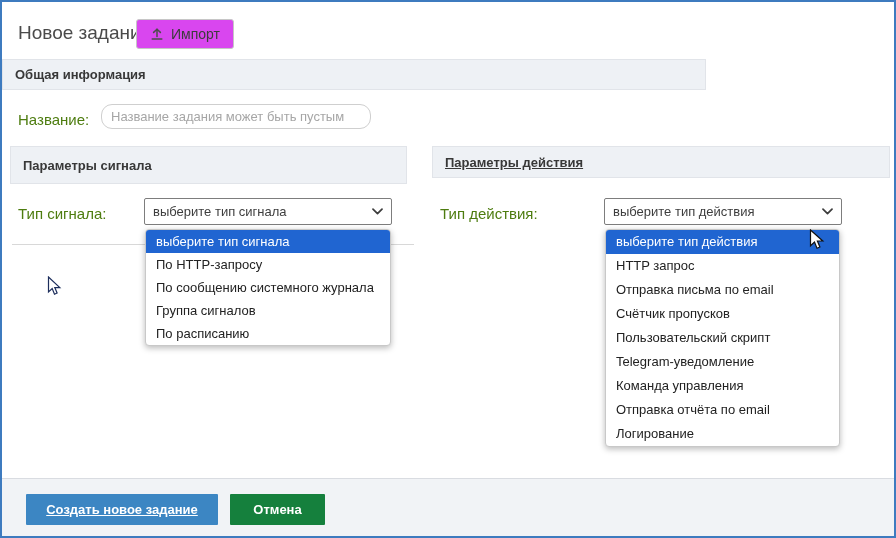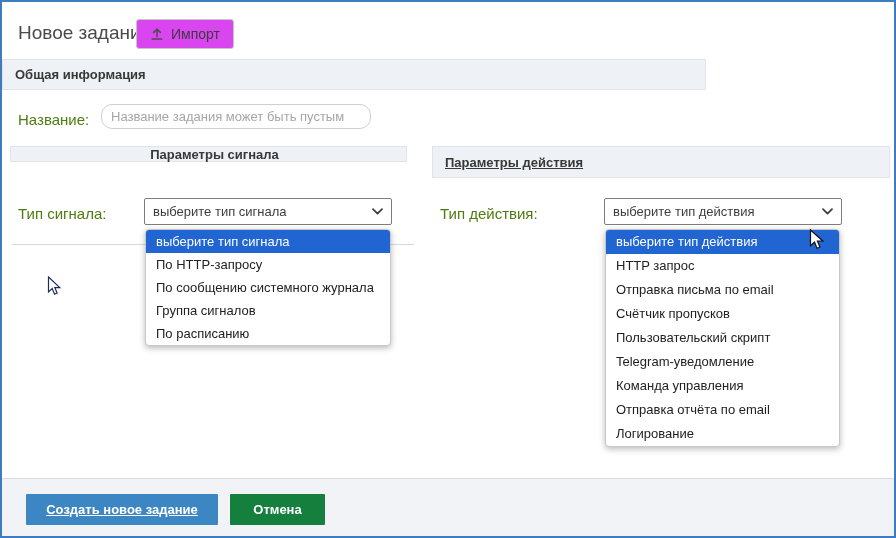--- a/index.html
+++ b/index.html
@@ -29,21 +29,21 @@
   }
   
   .section-bar {
     position:absolute;
     background:#eef1f5; border:1px solid #e1e4e9;
     font-size:13px; font-weight:bold; color:#383838;
     display:flex; align-items:center;
     padding-left:12px;
   }
   .bar-general { left:0;  top:57px;  width:704px; height:31px; }
-  .bar-signal  { left:8px;  top:144px; width:397px; height:16px;justify-content:center; }
+  .bar-signal  { left:8px;  top:144px; width:397px; height:38px; }
   .bar-action  { left:430px; top:144px; width:458px; height:32px;text-decoration:underline; }
   
   .field-label { position:absolute; font-size:15px; color:#4d7c0f; }
   .lbl-name   { left:16px;  top:109px; }
   .lbl-signal { left:16px;  top:203px; }
   .lbl-action { left:438px; top:203px; }
   .name-input {
     position:absolute; left:99px; top:102px;
     width:270px; height:25px;
     border:1px solid #cfcfcf; border-radius:11px;

